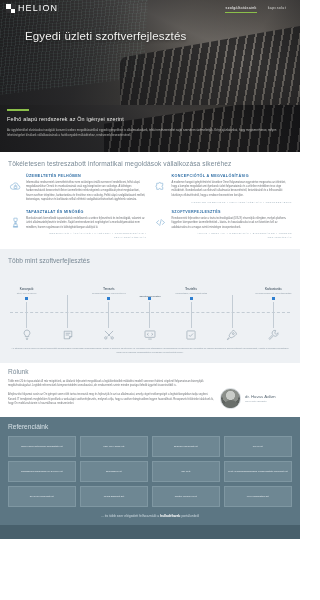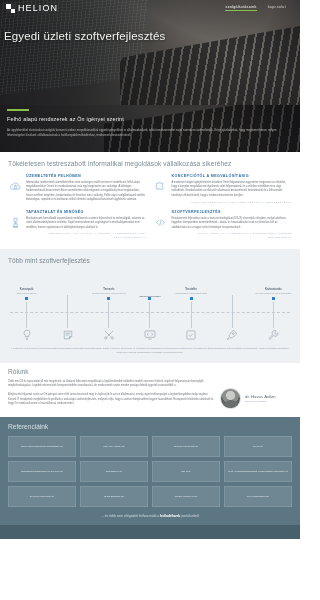--- a/index.html
+++ b/index.html
@@ -33,21 +33,21 @@
     content: "";
     position: absolute; right: -10px; bottom: -22px; width: 190px; height: 86px;
     background: repeating-linear-gradient(100deg, rgba(20,20,22,0.75) 0 7px, rgba(120,116,110,0.22) 7px 9px);
     transform: skewY(-10deg);
     border-radius: 6px;
     opacity: .9;
   }
   .hero-inner { position: relative; z-index: 3; }
 
   .topbar {
-    display: flex; align-items: center; justify-content: space-between;
+    display: flex; align-items: flex-end; justify-content: space-between;
     padding: 4px 10px 0 6px;
   }
   .logo { display: flex; align-items: center; gap: 3px; }
   .logo-mark {
     width: 9px; height: 9px; flex: 0 0 auto;
     background: #ffffff;
     display: grid; grid-template-columns: 1fr 1fr; grid-template-rows: 1fr 1fr;
   }
   .logo-mark i { background: #2f2f31; }
   .logo-mark i:nth-child(1), .logo-mark i:nth-child(4) { background: #ffffff; }
@@ -58,21 +58,21 @@
   .topnav { display: flex; gap: 11px; padding-right: 4px; }
   .topnav a {
     color: #d8d8d6; font-size: 3.6px; letter-spacing: .35px;
     text-decoration: none; text-transform: lowercase; line-height: 1;
     white-space: nowrap;
   }
   .topnav a.active { color: #fff; border-bottom: 1px solid #8bbf4a; padding-bottom: 1px; }
 
   .hero-title {
     color: #f2f2f0; font-size: 11.5px; font-weight: 400;
-    letter-spacing: .15px; padding: 17px 0 0 4px; line-height: 1.1;
+    letter-spacing: .15px; padding: 17px 0 0 25px; line-height: 1.1;
     text-shadow: 0 1px 3px rgba(0,0,0,.55);
   }
 
   
   .subhero {
     position: relative; width: 300px; height: 47px;
     background:
       linear-gradient(100deg, rgba(26,26,28,0.94) 0%, rgba(36,36,38,0.86) 40%, rgba(48,46,44,0.74) 70%, rgba(30,30,32,0.9) 100%),
       linear-gradient(18deg, #232325 0%, #4a4843 40%, #807a72 62%, #3c3a38 88%, #1e1e20 100%);
     overflow: hidden;

